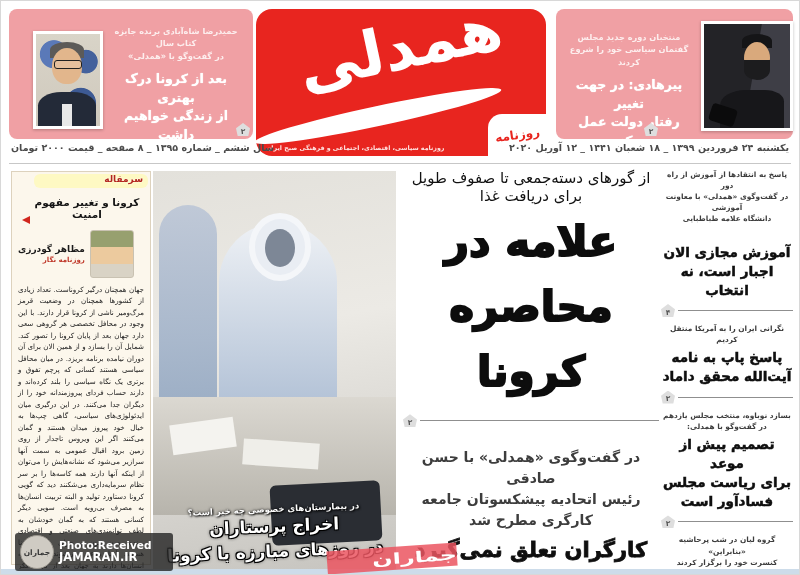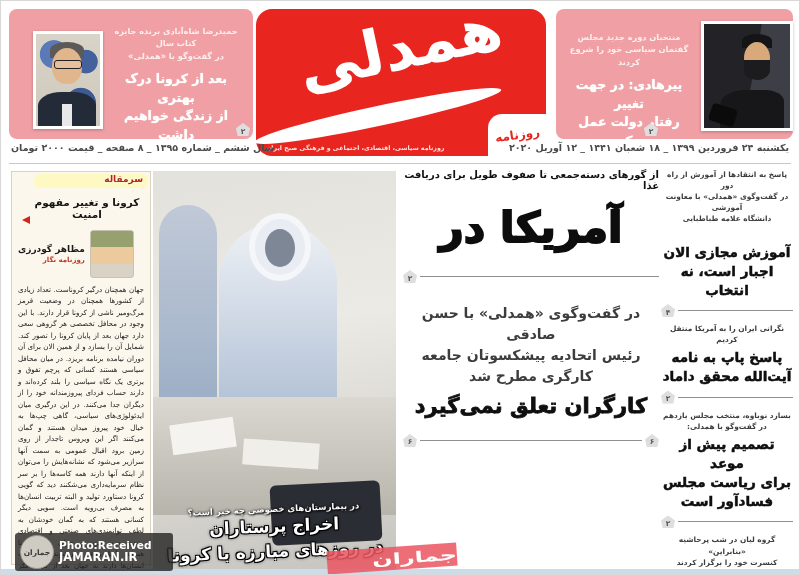--- a/index.html
+++ b/index.html
@@ -78,21 +78,21 @@
      justify-content:center;flex:0 0 auto;}
   .wm-line1{font-size:10.5px;font-weight:bold;color:#fff;line-height:1.2;}
   .wm-line2{font-size:11.5px;font-weight:900;color:#fff;line-height:1.2;}
   
   #ribbon{left:326px;top:546px;width:130px;height:23px;background:rgba(235,85,96,.85);
      transform:rotate(-4deg);z-index:8;overflow:hidden;display:flex;align-items:center;}
   #ribbon span{color:#fff;font-size:15px;font-weight:900;letter-spacing:6px;white-space:nowrap;
      transform:scaleX(1.6);transform-origin:right;}
   
   #mid-col{left:402px;top:168px;width:256px;}
-  .mid-kicker{font-size:10px;font-weight:700;color:#111;text-align:right;}
+  .mid-kicker{font-size:15px;font-weight:400;color:#111;text-align:center;}
   #lead-headline{margin-top:4px;text-align:center;font-size:42px;line-height:1.55;font-weight:900;
      color:#0d0d0d;-webkit-text-stroke:2px #0d0d0d;letter-spacing:-1px;}
   .sub-kicker{font-size:14px;line-height:1.5;font-weight:bold;color:#3d3d3d;text-align:center;}
   .mid-headline{font-size:21px;line-height:1.28;font-weight:900;color:#0f0f0f;text-align:center;
      -webkit-text-stroke:0.8px #0f0f0f;}
   
   #right-col{left:660px;top:168px;width:132px;}
   .rc-kicker{font-size:7.4px;line-height:1.5;font-weight:bold;color:#3d3d3d;text-align:center;}
   .rc-headline{font-size:13.5px;line-height:1.42;font-weight:900;color:#0f0f0f;text-align:center;
      -webkit-text-stroke:0.5px #0f0f0f;}
@@ -206,21 +206,22 @@
     <div class="abs" id="photo-caption">
       <div class="cap-kicker">در بیمارستان‌های خصوصی چه خبر است؟</div>
       <div class="cap-line">اخراج پرستاران</div>
       <div class="cap-line">در روزهای مبارزه با کرونا</div>
     </div>
   </div>
 
   <div class="abs" id="mid-col">
     <div class="mid-kicker">از گورهای دسته‌جمعی تا صفوف طویل برای دریافت غذا</div>
     <div id="lead-headline">
-      <div>آمریکا در</div>
+      <div>علامه در</div>
+      <div>محاصره کرونا</div>
     </div>
     <div class="divrow" dir="ltr" style="margin-top:10px;">
       <span class="badge">۲</span>
       <span class="line"></span>
     </div>
     <div style="margin-top:20px;">
       <div class="sub-kicker">در گفت‌وگوی «همدلی» با حسن صادقی</div>
       <div class="sub-kicker">رئیس اتحادیه پیشکسوتان جامعه کارگری مطرح شد</div>
     </div>
     <div class="mid-headline" style="margin-top:6px;">

